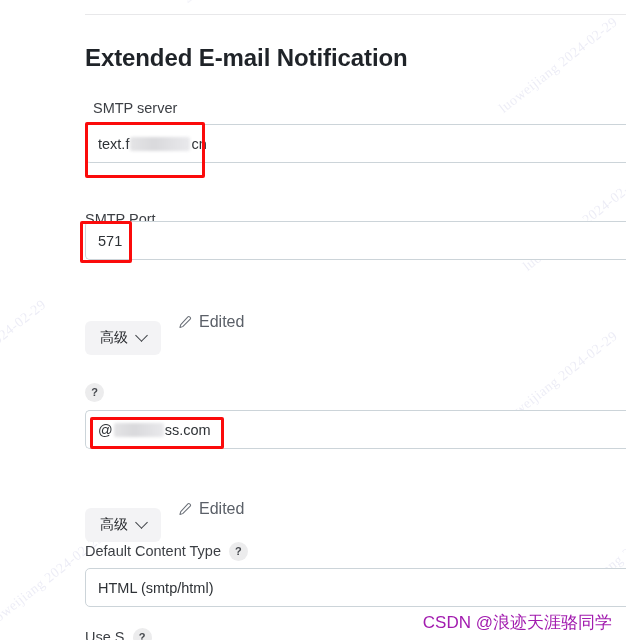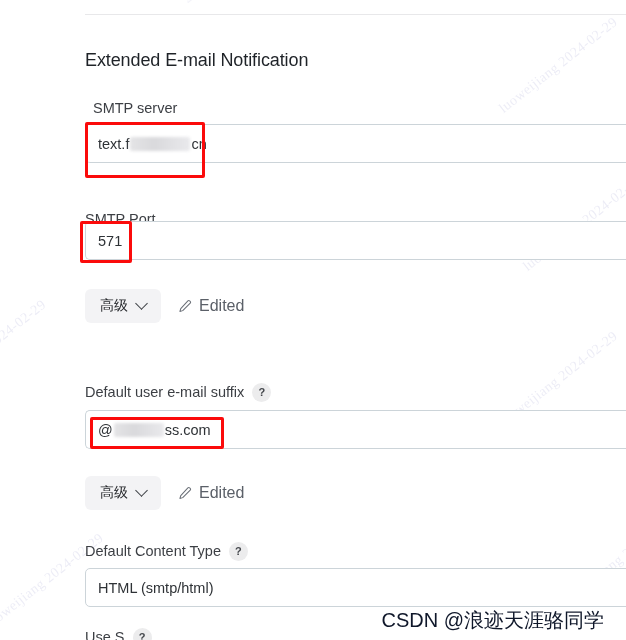--- a/index.html
+++ b/index.html
@@ -59,23 +59,23 @@
   .content {
     position: absolute;
     left: 85px;
     top: 0;
     width: 541px;
   }
 
   .section-title {
     position: absolute;
     left: 0;
-    top: 50px;
-    font-size: 18px;
-    font-weight: normal;
+    top: 44px;
+    font-size: 24px;
+    font-weight: bold;
     color: #1f2328;
     letter-spacing: -0.1px;
   }
 
   .field-label {
     font-size: 14.5px;
     color: #3c3f44;
     display: flex;
     align-items: center;
     gap: 8px;
@@ -156,20 +156,21 @@
     gap: 9px;
     background: #f3f3f5;
     border: none;
     border-radius: 6px;
     height: 34px;
     padding: 0 15px;
     font-size: 14px;
     color: #26282c;
     cursor: pointer;
     font-family: "Liberation Sans", sans-serif;
+    margin-top: 32px;
   }
   .adv-button .chev {
     display: inline-block;
     width: 9px;
     height: 9px;
     border-right: 1.8px solid #3a3d42;
     border-bottom: 1.8px solid #3a3d42;
     transform: translateY(-3px) rotate(45deg);
   }
 
@@ -192,24 +193,24 @@
   .lbl-suffix        { top: 383px; }
   .in-suffix         { top: 410px; }
   .row-adv-2         { top: 476px; }
   .lbl-content-type  { top: 542px; }
   .in-content-type   { top: 568px; }
   .lbl-cut           { top: 628px; }
 
   
   .csdn {
     position: absolute;
-    right: 22px;
+    right: 14px;
     bottom: 6px;
-    font-size: 20px;
-    color: #0f172a;
+    font-size: 17px;
+    color: #a21caf;
     z-index: 5;
     font-family: "Liberation Sans", sans-serif;
     white-space: nowrap;
   }
 </style>
 </head>
 <body>
 
 <div class="wm-layer">
   <div class="wm wm-a">luoweijiang 2024-02-29</div>
@@ -254,21 +255,20 @@
         <span>
           <svg width="15" height="15" viewBox="0 0 16 16" fill="none">
             <path d="M11.6 1.9a1.3 1.3 0 0 1 1.9 0l.6.6a1.3 1.3 0 0 1 0 1.9l-8 8-3 .9.9-3 7.6-8.4z" stroke="#6a6f77" stroke-width="1.1" stroke-linejoin="round"></path>
           </svg>
         </span>
         <span>Edited</span>
       </span>
     </div>
 
     <div class="blk field-label lbl-suffix">
-      <span>Default user e-mail suffix</span>
       <span class="help-icon">?</span>
     </div>
     <div class="blk text-input input-bleed in-suffix">
       <span>@</span>
         <span class="redacted red-2"></span>
         <span>ss.com</span>
     </div>
 
     <div class="blk adv-row row-adv-2">
       <button class="adv-button">

